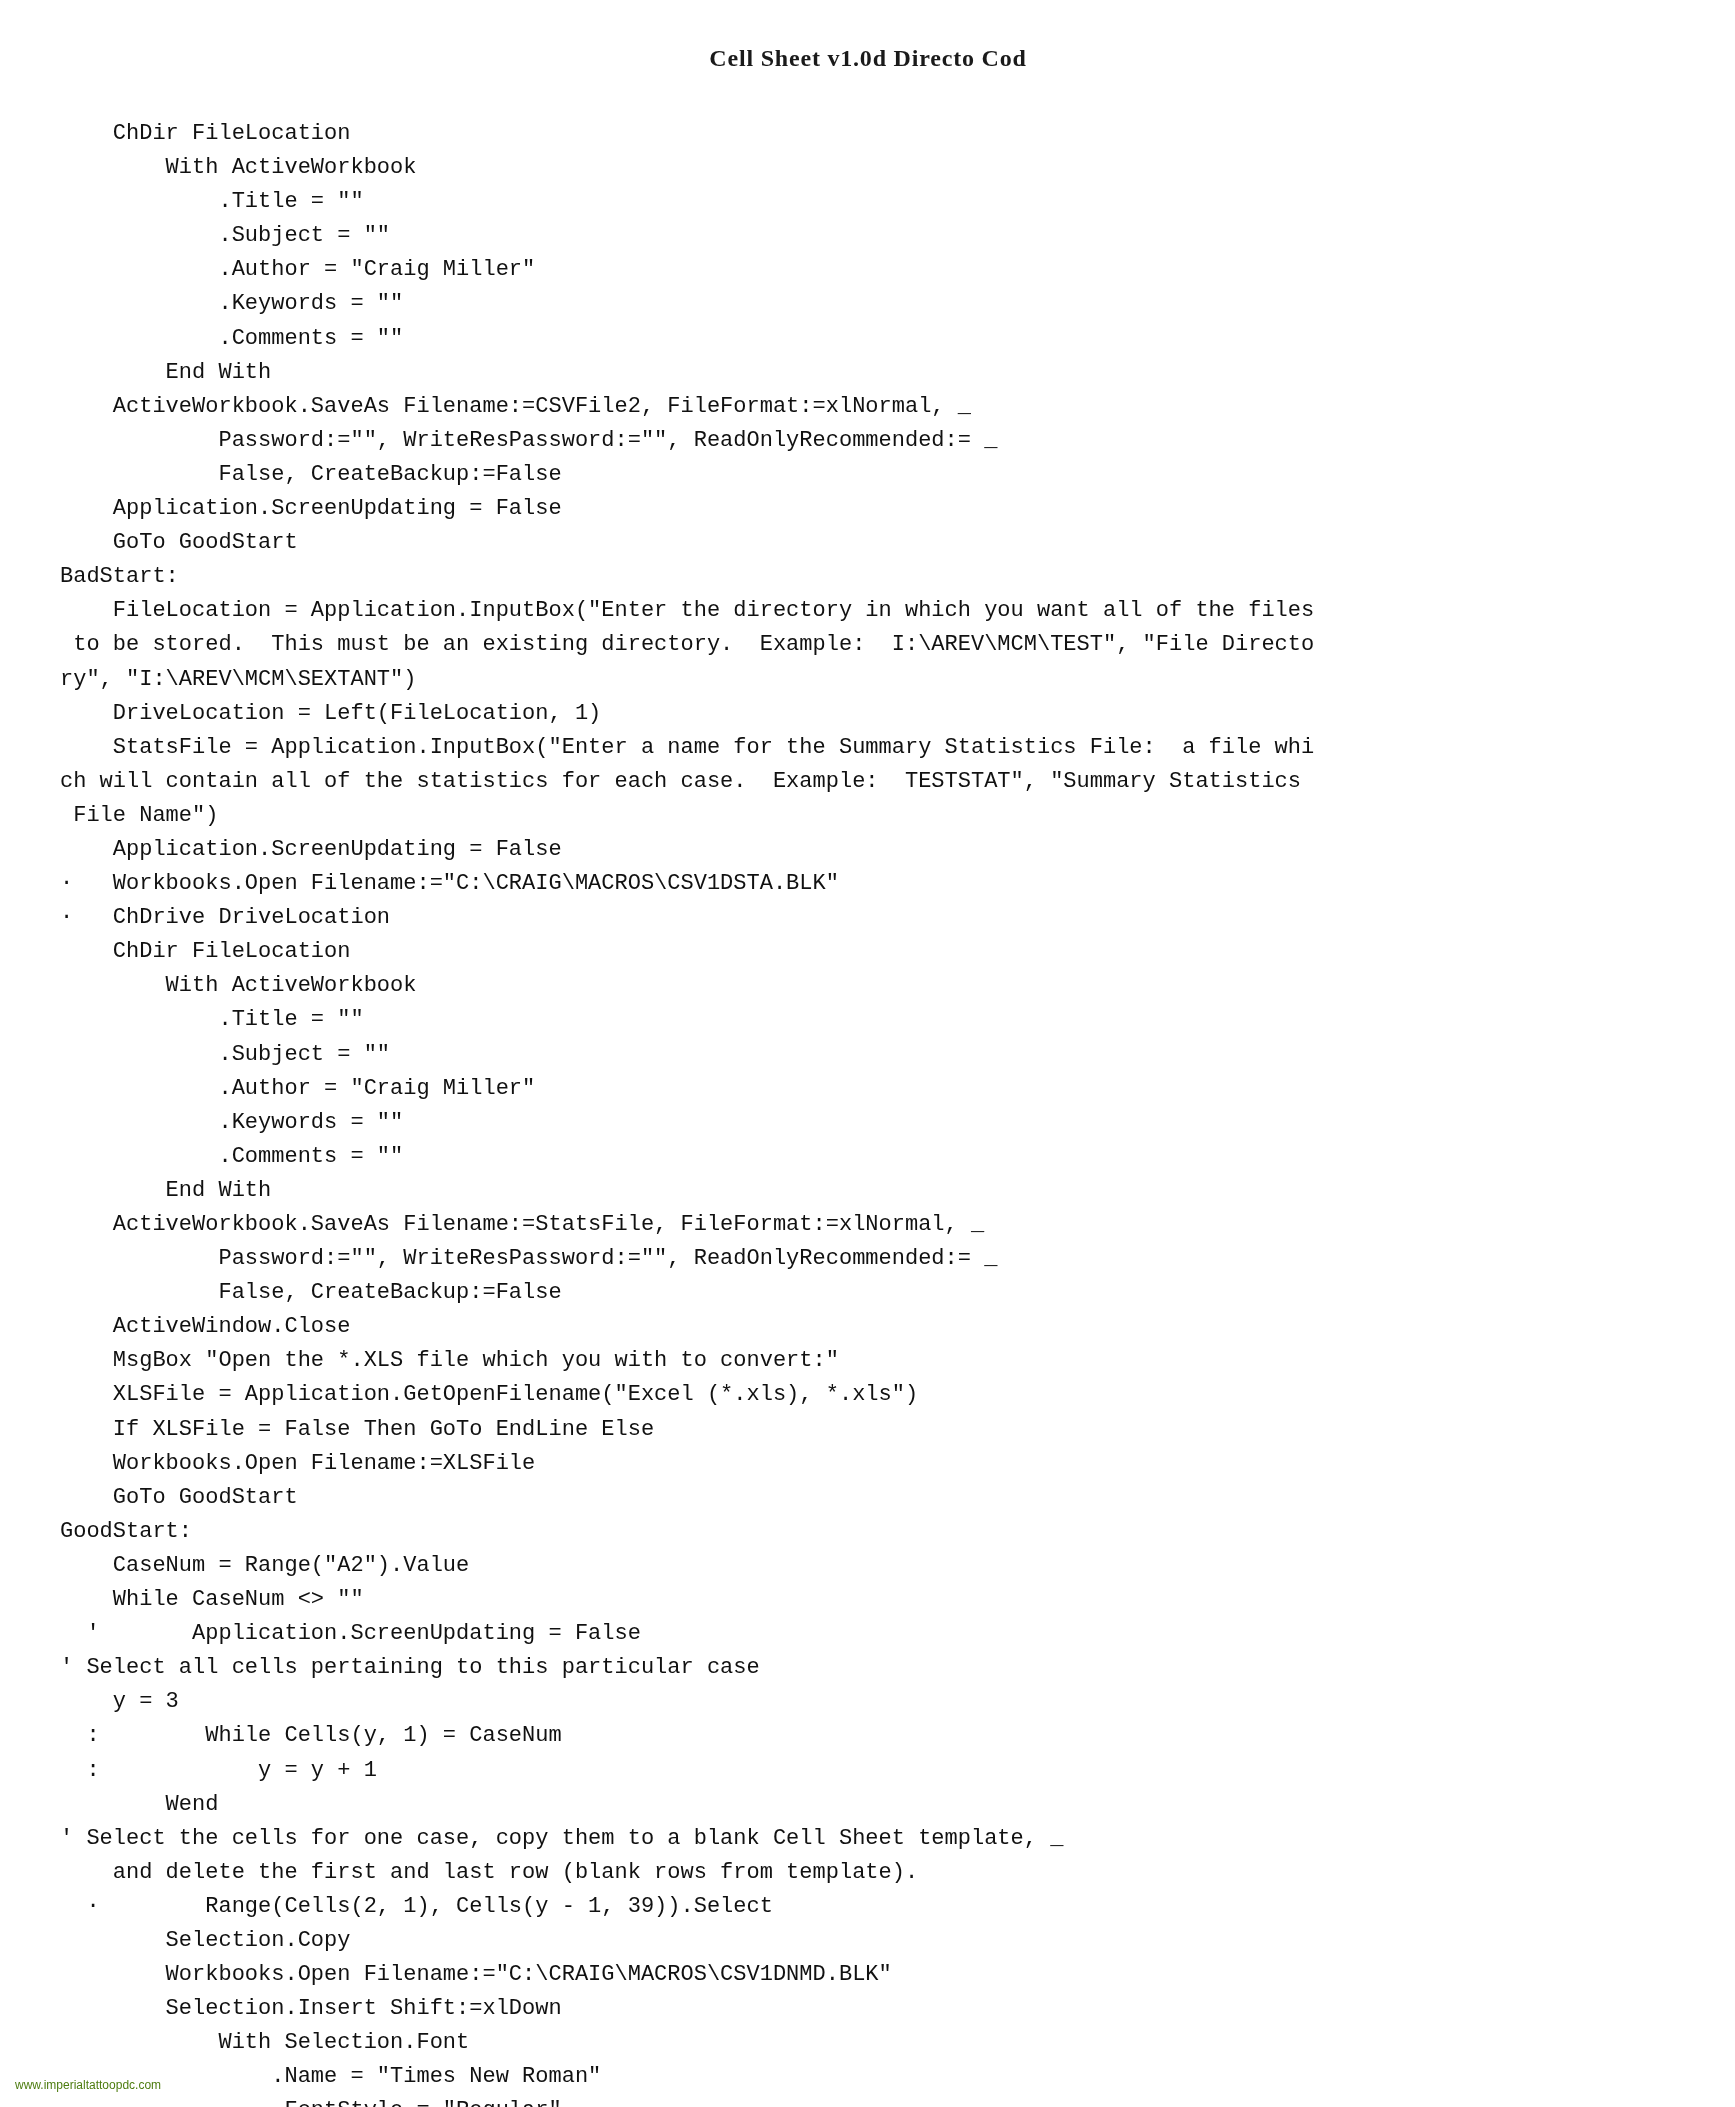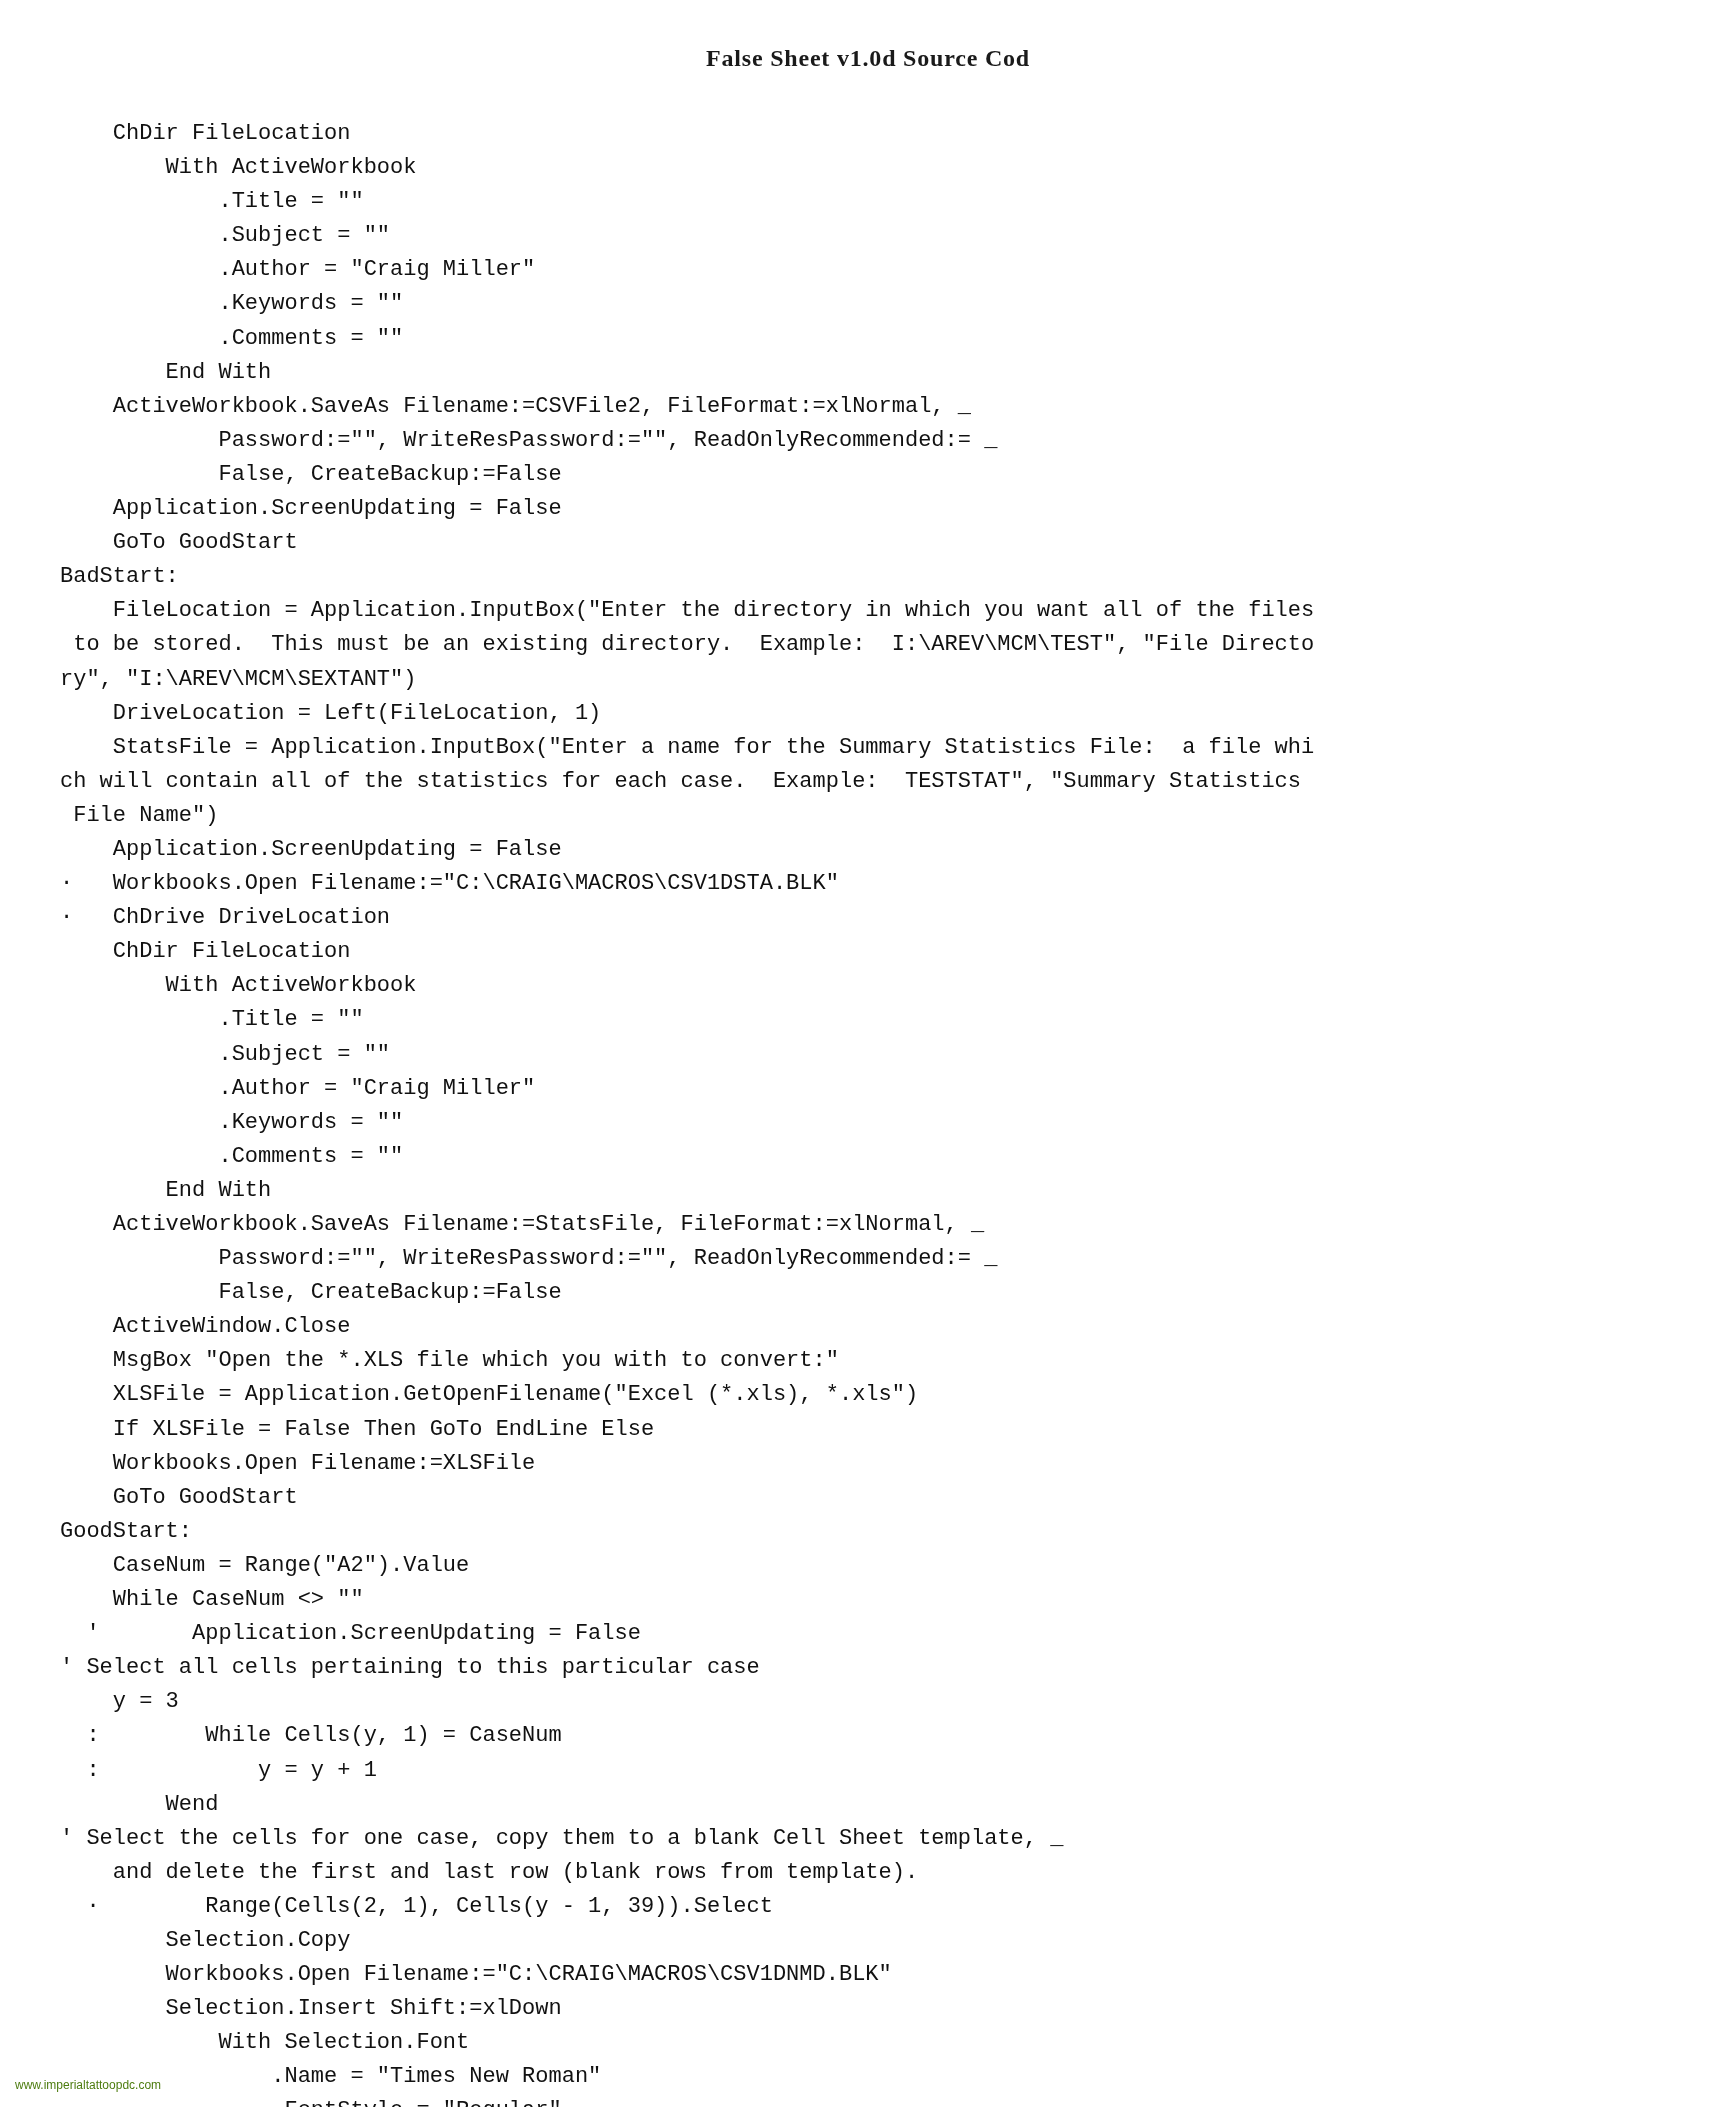--- a/index.html
+++ b/index.html
@@ -40,21 +40,21 @@
       bottom: 15px;
       left: 15px;
       font-size: 12px;
       color: #4d7c0f;
       font-family: Arial, sans-serif;
     }
   </style>
 </head>
 <body>
 
-<h1 class="page-title">False Sheet v1.0d Source Cod</h1>
+<h1 class="page-title">Cell Sheet v1.0d Directo Cod</h1>
 
 <div class="code-block">    ChDir FileLocation
         With ActiveWorkbook
             .Title = ""
             .Subject = ""
             .Author = "Craig Miller"
             .Keywords = ""
             .Comments = ""
         End With
     ActiveWorkbook.SaveAs Filename:=CSVFile2, FileFormat:=xlNormal, _

